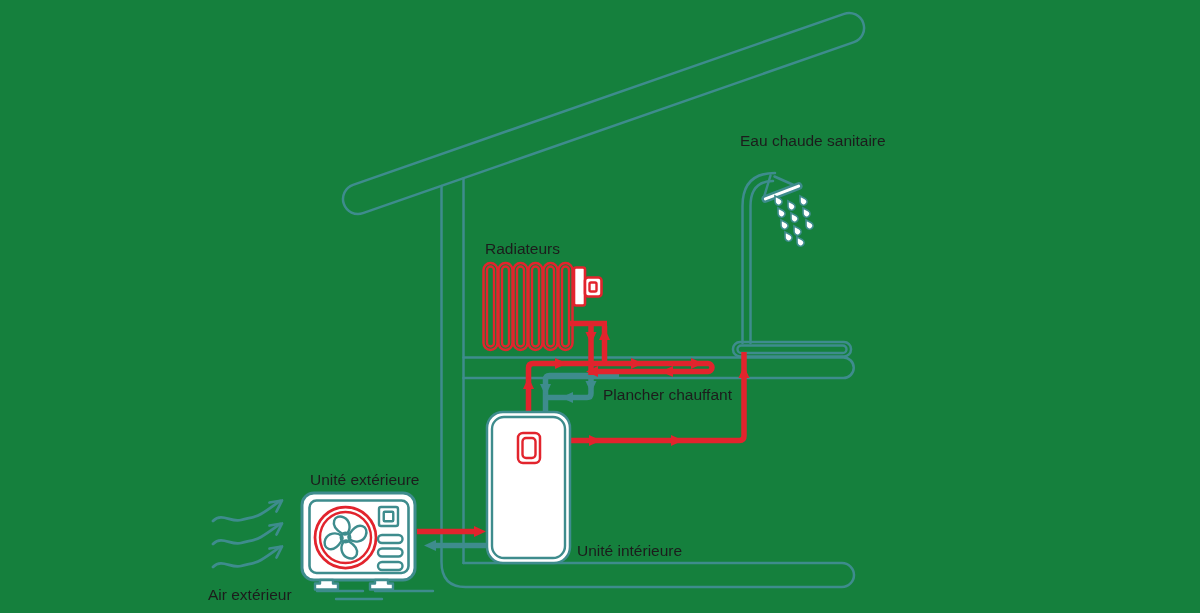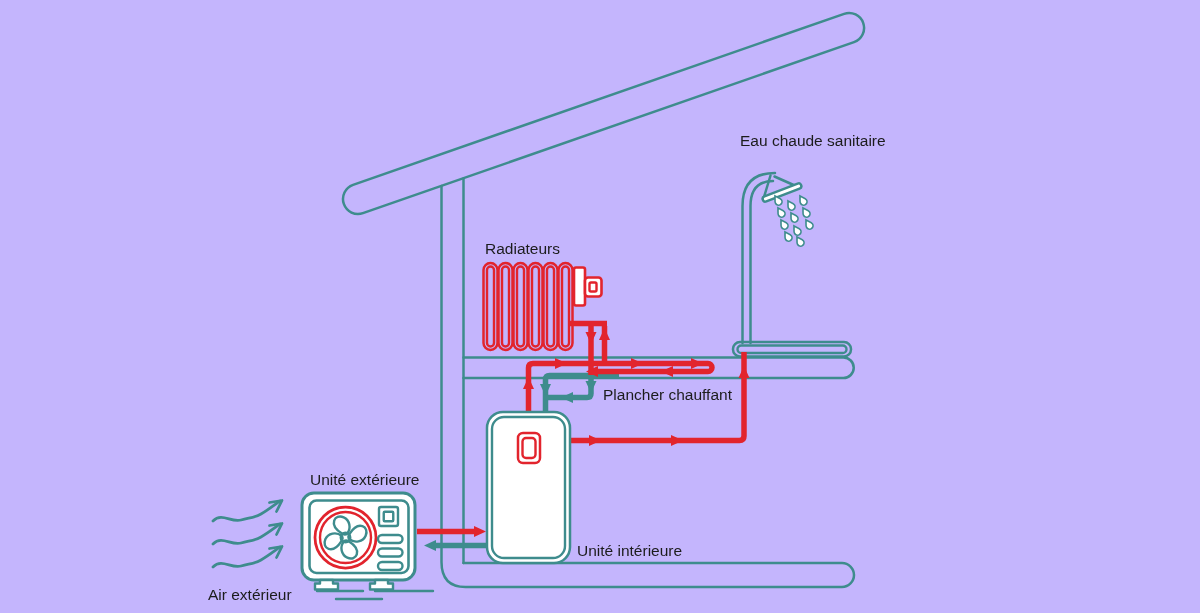--- a/index.html
+++ b/index.html
@@ -1,16 +1,16 @@
 <!DOCTYPE html>
 <html style="--outline-teal: #3E8C8D; --pipe-red: #E2242D; --label-text: #1C1C1C;"><head>
 <meta charset="utf-8">
 <style>
   html,body{margin:0;padding:0;background:#fff;}
-  .canvas{position:relative;width:1200px;height:613px;background:#c4b5fd;overflow:hidden;
+  .canvas{position:relative;width:1200px;height:613px;background:#15803d;overflow:hidden;
           font-family:"Liberation Sans", sans-serif;}
   svg{display:block;}
   .hl{stroke:var(--outline-teal);stroke-width:2.5;fill:none;stroke-linecap:round;stroke-linejoin:round;}
   .hlf{stroke:var(--outline-teal);stroke-width:2.5;fill:#fff;stroke-linecap:round;stroke-linejoin:round;}
   .rl{stroke:var(--pipe-red);stroke-width:2.5;fill:none;stroke-linecap:round;stroke-linejoin:round;}
   .rlf{stroke:var(--pipe-red);stroke-width:2.6;fill:#fff;stroke-linecap:round;stroke-linejoin:round;}
   .pr{stroke:var(--pipe-red);stroke-width:5.5;fill:none;stroke-linecap:butt;stroke-linejoin:round;}
   .pt{stroke:var(--outline-teal);stroke-width:5.5;fill:none;stroke-linecap:butt;stroke-linejoin:round;}
   .ar{fill:var(--pipe-red);stroke:none;}
   .at{fill:var(--outline-teal);stroke:none;}

